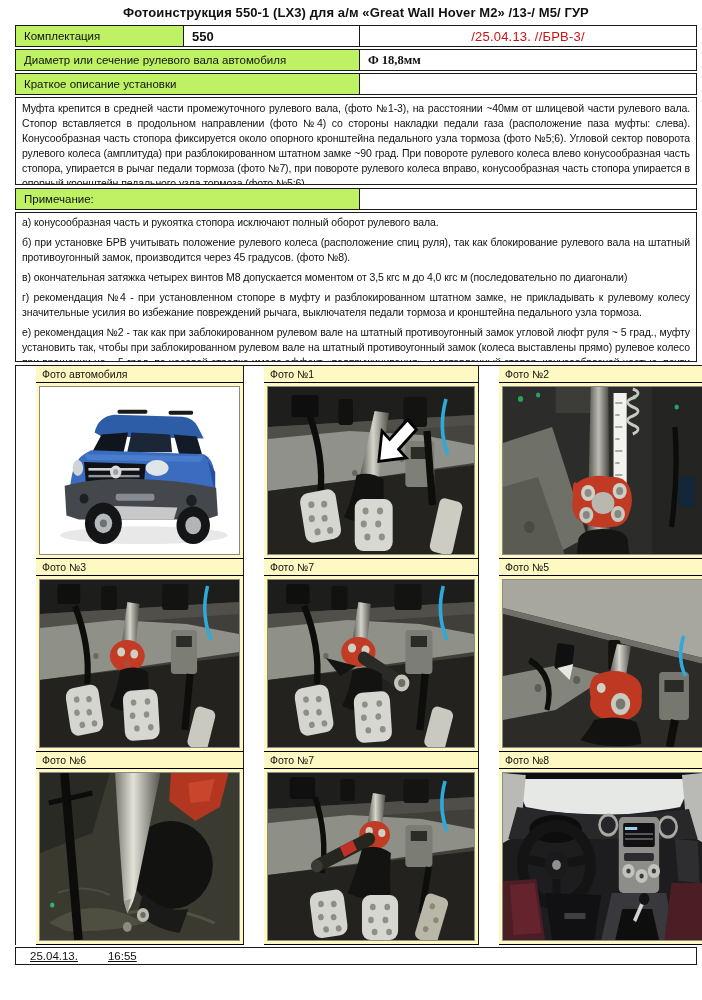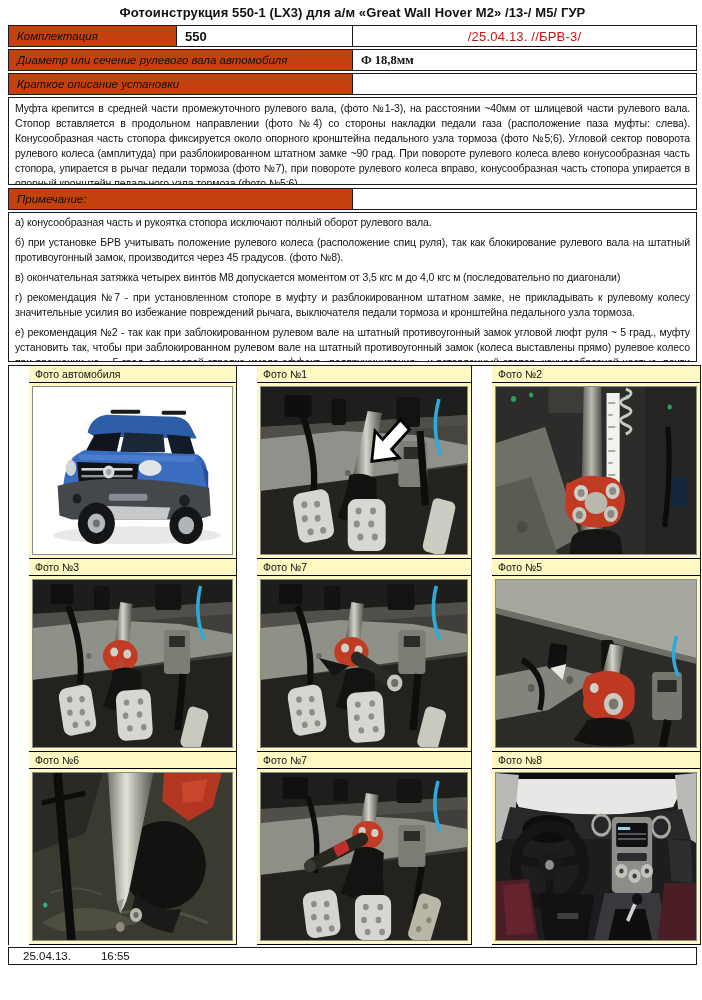--- a/index.html
+++ b/index.html
@@ -1,39 +1,39 @@
 <!DOCTYPE html>
 <html><head>
 <meta charset="utf-8">
 <style>
   html,body{margin:0;padding:0;background:#ffffff;}
   body{width:702px;height:1000px;overflow:hidden;font-family:"Liberation Sans","DejaVu Sans",sans-serif;color:#111;}
-  .page{padding:4px 5px 0 8px;}
+  .page{padding:4px 5px 0 15px;}
   .title{font-size:13px;font-weight:bold;text-align:center;height:18px;line-height:18px;margin-bottom:3px;letter-spacing:0.1px;}
   .irow{display:flex;border:1px solid #1a1a1a;height:22px;margin-bottom:2px;box-sizing:border-box;align-items:stretch;}
   .cell{display:flex;align-items:center;box-sizing:border-box;padding:0 8px;font-size:11.5px;overflow:hidden;white-space:nowrap;}
-  .cell.gray{background:#c2410c;border-right:1px solid #1a1a1a;font-style:italic;}
+  .cell.gray{background:#bef264;border-right:1px solid #1a1a1a;}
   .w1{flex:0 0 168px;}
   .w2{flex:0 0 176px;border-right:1px solid #1a1a1a;}
   .w3{flex:0 0 344px;}
   .grow{flex:1;}
   .val-bold{font-weight:bold;font-size:13px;}
   .red{color:#cc1313;justify-content:center;font-size:13px;letter-spacing:0.2px;text-align:center;}
   .serif-bold{font-family:"Liberation Serif","DejaVu Serif",serif;font-weight:bold;font-size:12.5px;}
   .textbox{border:1px solid #1a1a1a;box-sizing:border-box;padding:3px 6px;font-size:10.5px;line-height:15px;text-align:justify;letter-spacing:-0.1px;overflow:hidden;}
   .desc{height:88px;margin-bottom:3px;}
   .notes{height:150px;margin-bottom:3px;padding-top:2px;}
   .notes p{margin:0 0 5px 0;}
   .grid{width:692px;border-top:1px solid #1a1a1a;border-left:1px solid #1a1a1a;display:grid;grid-template-columns:228px 235px 229px;}
   .gcell{border-right:1px solid #1a1a1a;border-bottom:1px solid #000000;box-sizing:border-box;background:#fef9c3;margin-left:20px;}
   .plabel{height:17px;font-size:10.5px;padding:2px 0 0 6px;overflow:hidden;white-space:nowrap;}
   .pcell{height:176px;padding:3px;}
   .photo{width:100%;height:100%;border:1px solid #8a8a8a;box-sizing:border-box;overflow:hidden;}
   .photo svg{display:block;width:100%;height:100%;}
-  .footer{border:1px solid #1a1a1a;height:18px;margin-top:2px;display:flex;align-items:center;padding-left:14px;font-size:11.5px;box-sizing:border-box;}
+  .footer{border:1px solid #1a1a1a;height:18px;margin-top:2px;display:flex;align-items:center;padding-left:14px;font-size:11.5px;box-sizing:border-box;text-decoration:underline;}
   .footer .time{margin-left:30px;}
 </style>
 </head>
 <body>
 
 <div class="page">
 
   <div class="title">Фотоинструкция 550-1 (LX3) для а/м «Great Wall Hover M2» /13-/ М5/ ГУР</div>
 
   <div class="irow">
@@ -56,21 +56,21 @@
 
   <div class="irow">
     <div class="cell gray w3">Примечание:</div>
     <div class="cell grow"></div>
   </div>
 
   <div class="textbox notes">
     <p>а) конусообразная часть и рукоятка стопора исключают полный оборот рулевого вала.</p>
     <p>б) при установке БРВ учитывать положение рулевого колеса (расположение спиц руля), так как блокирование рулевого вала на штатный противоугонный замок, производится через 45 градусов. (фото №8).</p>
     <p>в) окончательная затяжка четырех винтов М8 допускается моментом от 3,5 кгс м до 4,0 кгс м (последовательно по диагонали)</p>
-    <p>г) рекомендация №7 - при установленном стопоре в муфту и разблокированном штатном замке, не прикладывать к рулевому колесу значительные усилия во избежание повреждений рычага, выключателя педали тормоза и кронштейна педального узла тормоза.</p>
+    <p>г) рекомендация №4 - при установленном стопоре в муфту и разблокированном штатном замке, не прикладывать к рулевому колесу значительные усилия во избежание повреждений рычага, выключателя педали тормоза и кронштейна педального узла тормоза.</p>
     <p>е) рекомендация №2 - так как при заблокированном рулевом вале на штатный противоугонный замок угловой люфт руля ~ 5 град., муфту установить так, чтобы при заблокированном рулевом вале на штатный противоугонный замок (колеса выставлены прямо) рулевое колесо при вращении на ~ 5 град. по часовой стрелке имело эффект «подпружинивания», и вставленный стопор, конусообразной частью, почти касался опорного кронштейна педального узла тормоза (фото 5;6).</p>
   </div>
 
   <div class="grid">
 
     <div class="gcell plabel">Фото автомобиля</div>
     <div class="gcell plabel">Фото №1</div>
     <div class="gcell plabel">Фото №2</div>
 
     <div class="gcell pcell">

